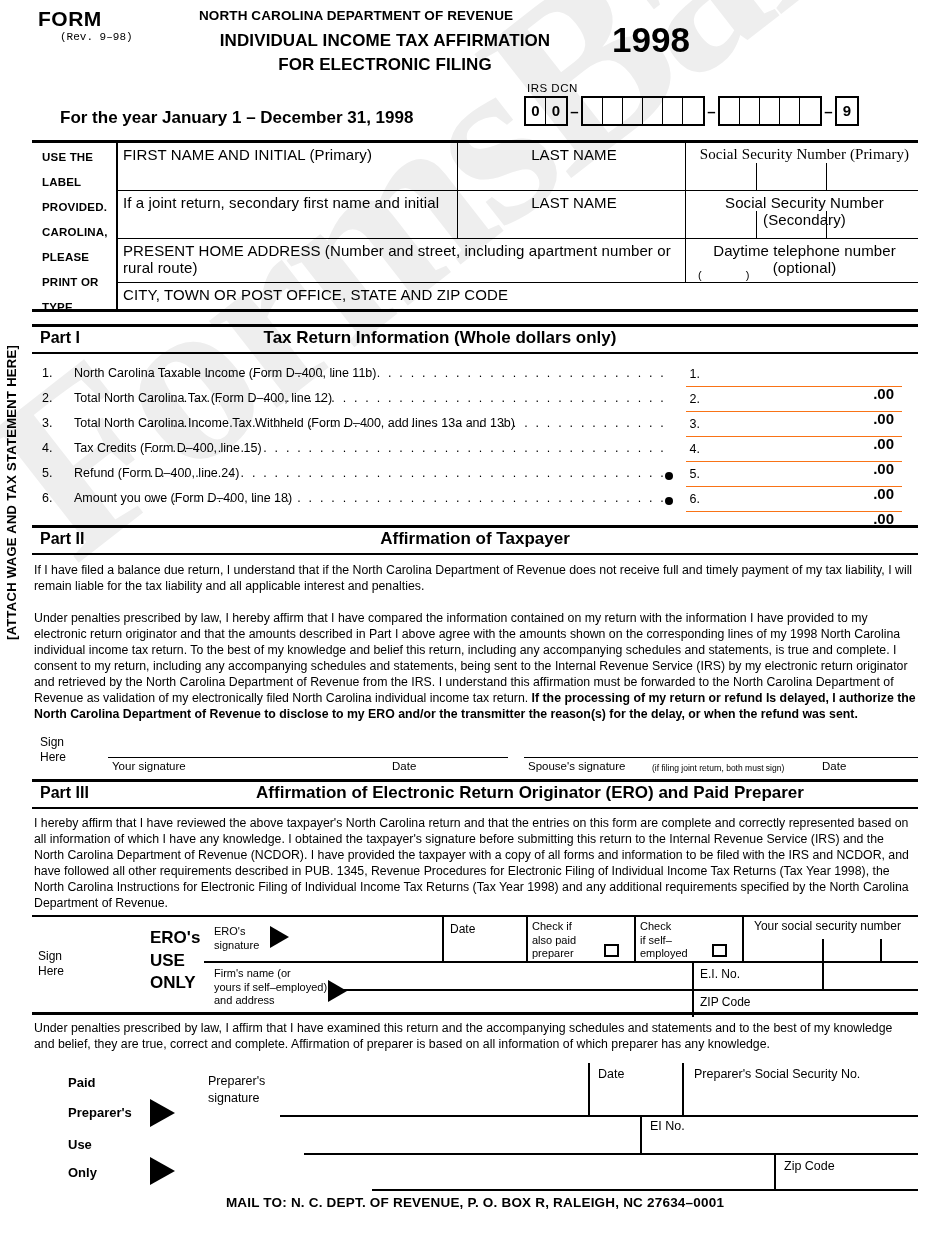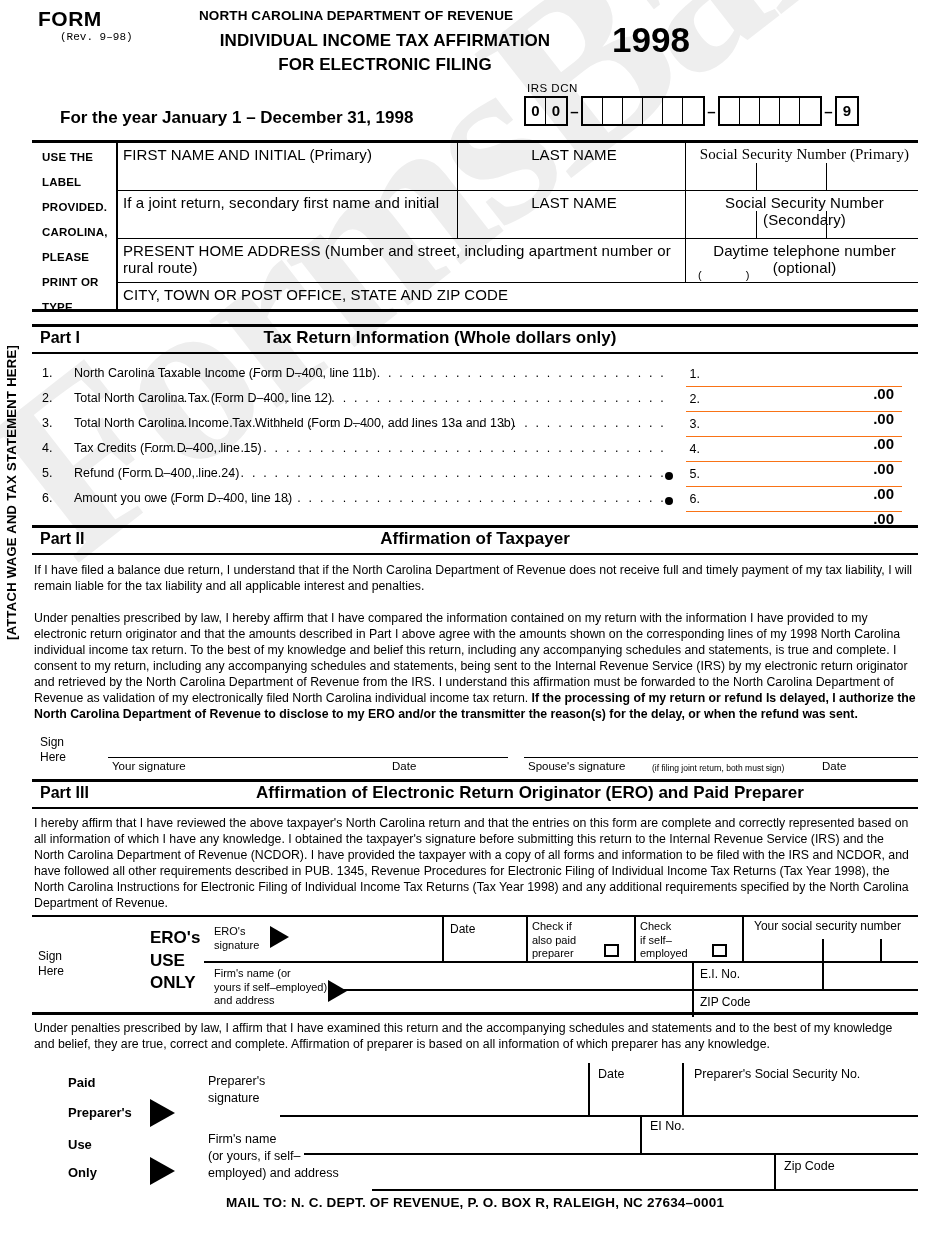--- a/index.html
+++ b/index.html
@@ -706,21 +706,20 @@
       <div class="hline" style="left:248px;right:0;top:56px;"></div>
 
       <div class="vline" style="left:556px;top:4px;height:52px;"></div>
       <div class="small-cap" style="left:566px;top:8px;font-size:12.5px;">Date</div>
       <div class="vline" style="left:650px;top:4px;height:52px;"></div>
       <div class="small-cap" style="left:662px;top:8px;font-size:12.5px;">Preparer's Social Security No.</div>
 
       <div class="vline" style="left:608px;top:56px;height:38px;"></div>
       <div class="small-cap" style="left:618px;top:60px;font-size:12.5px;">EI No.</div>
 
-      <div class="prep-cap" style="left:176px;top:72px;">Firm's name<br>(or yours, if self–<br>employed) and address</div>
       <div class="hline" style="left:272px;right:0;top:94px;"></div>
       <div class="vline" style="left:742px;top:94px;height:36px;"></div>
       <div class="small-cap" style="left:752px;top:100px;font-size:12.5px;">Zip Code</div>
       <div class="hline" style="left:340px;right:0;top:130px;"></div>
     </div>
 
     <div class="mailto">MAIL TO:  N. C. DEPT. OF REVENUE, P. O. BOX R, RALEIGH, NC  27634–0001</div>
 
   </div>
 </div>

